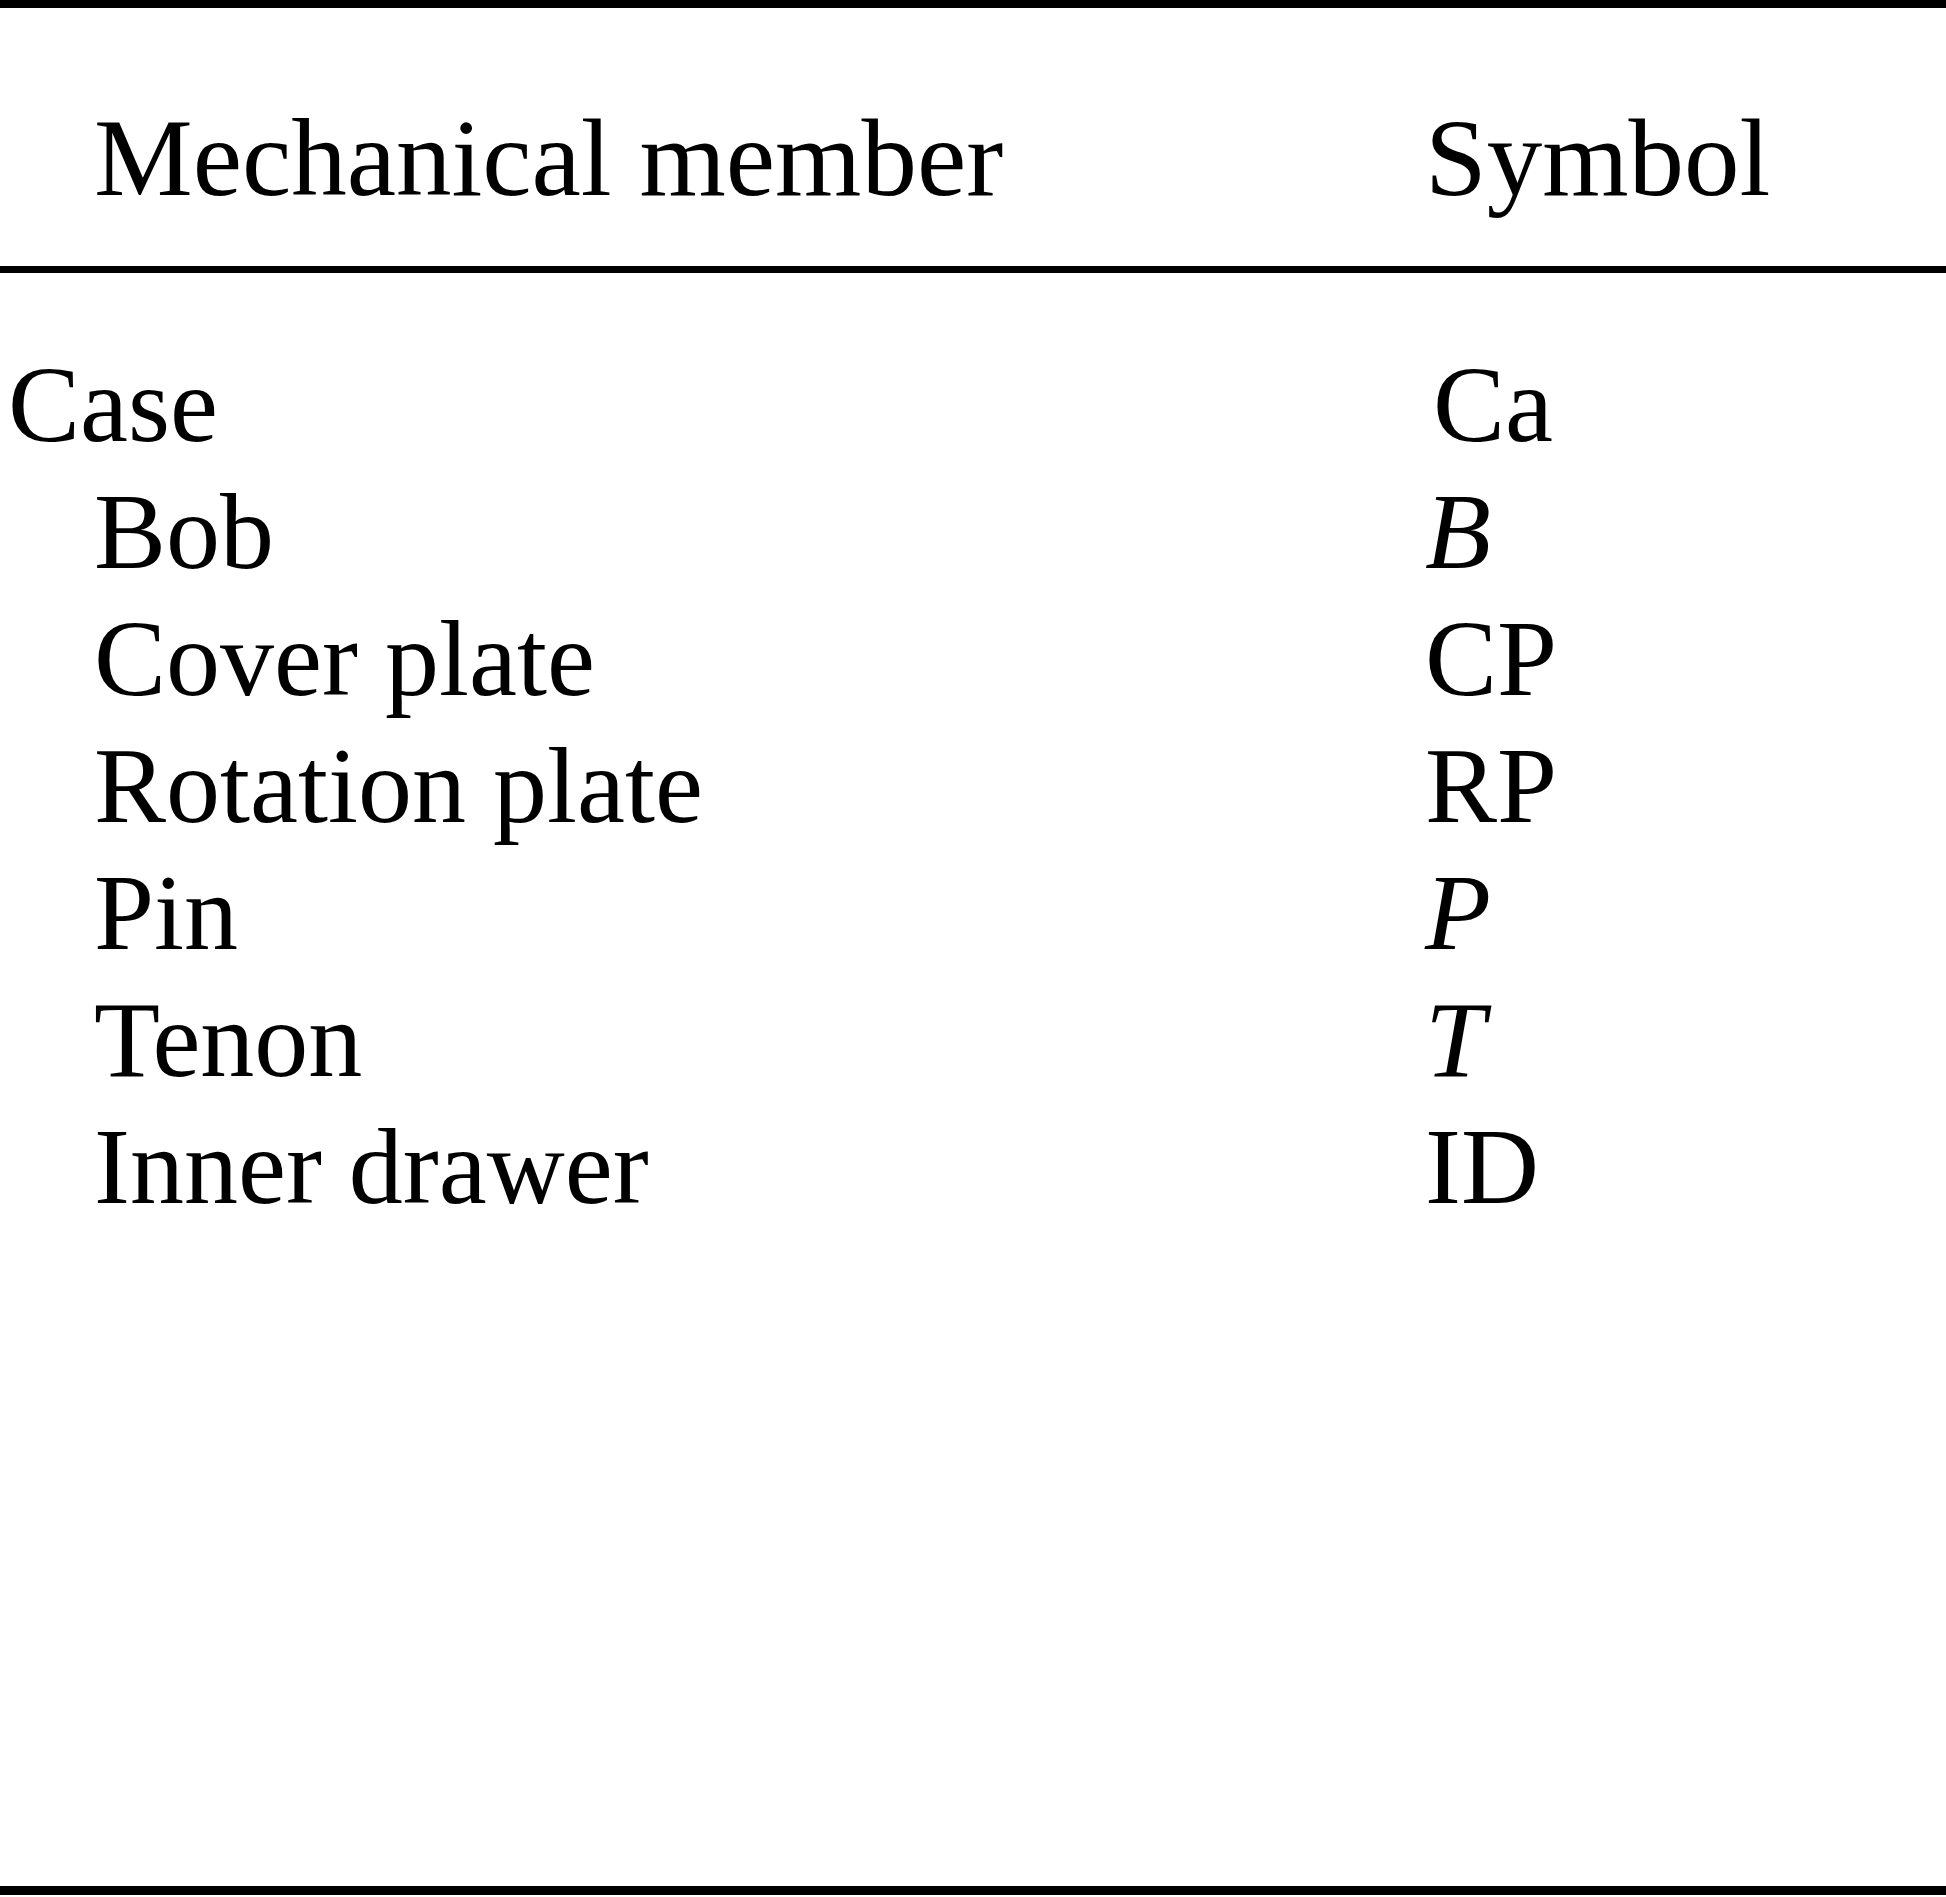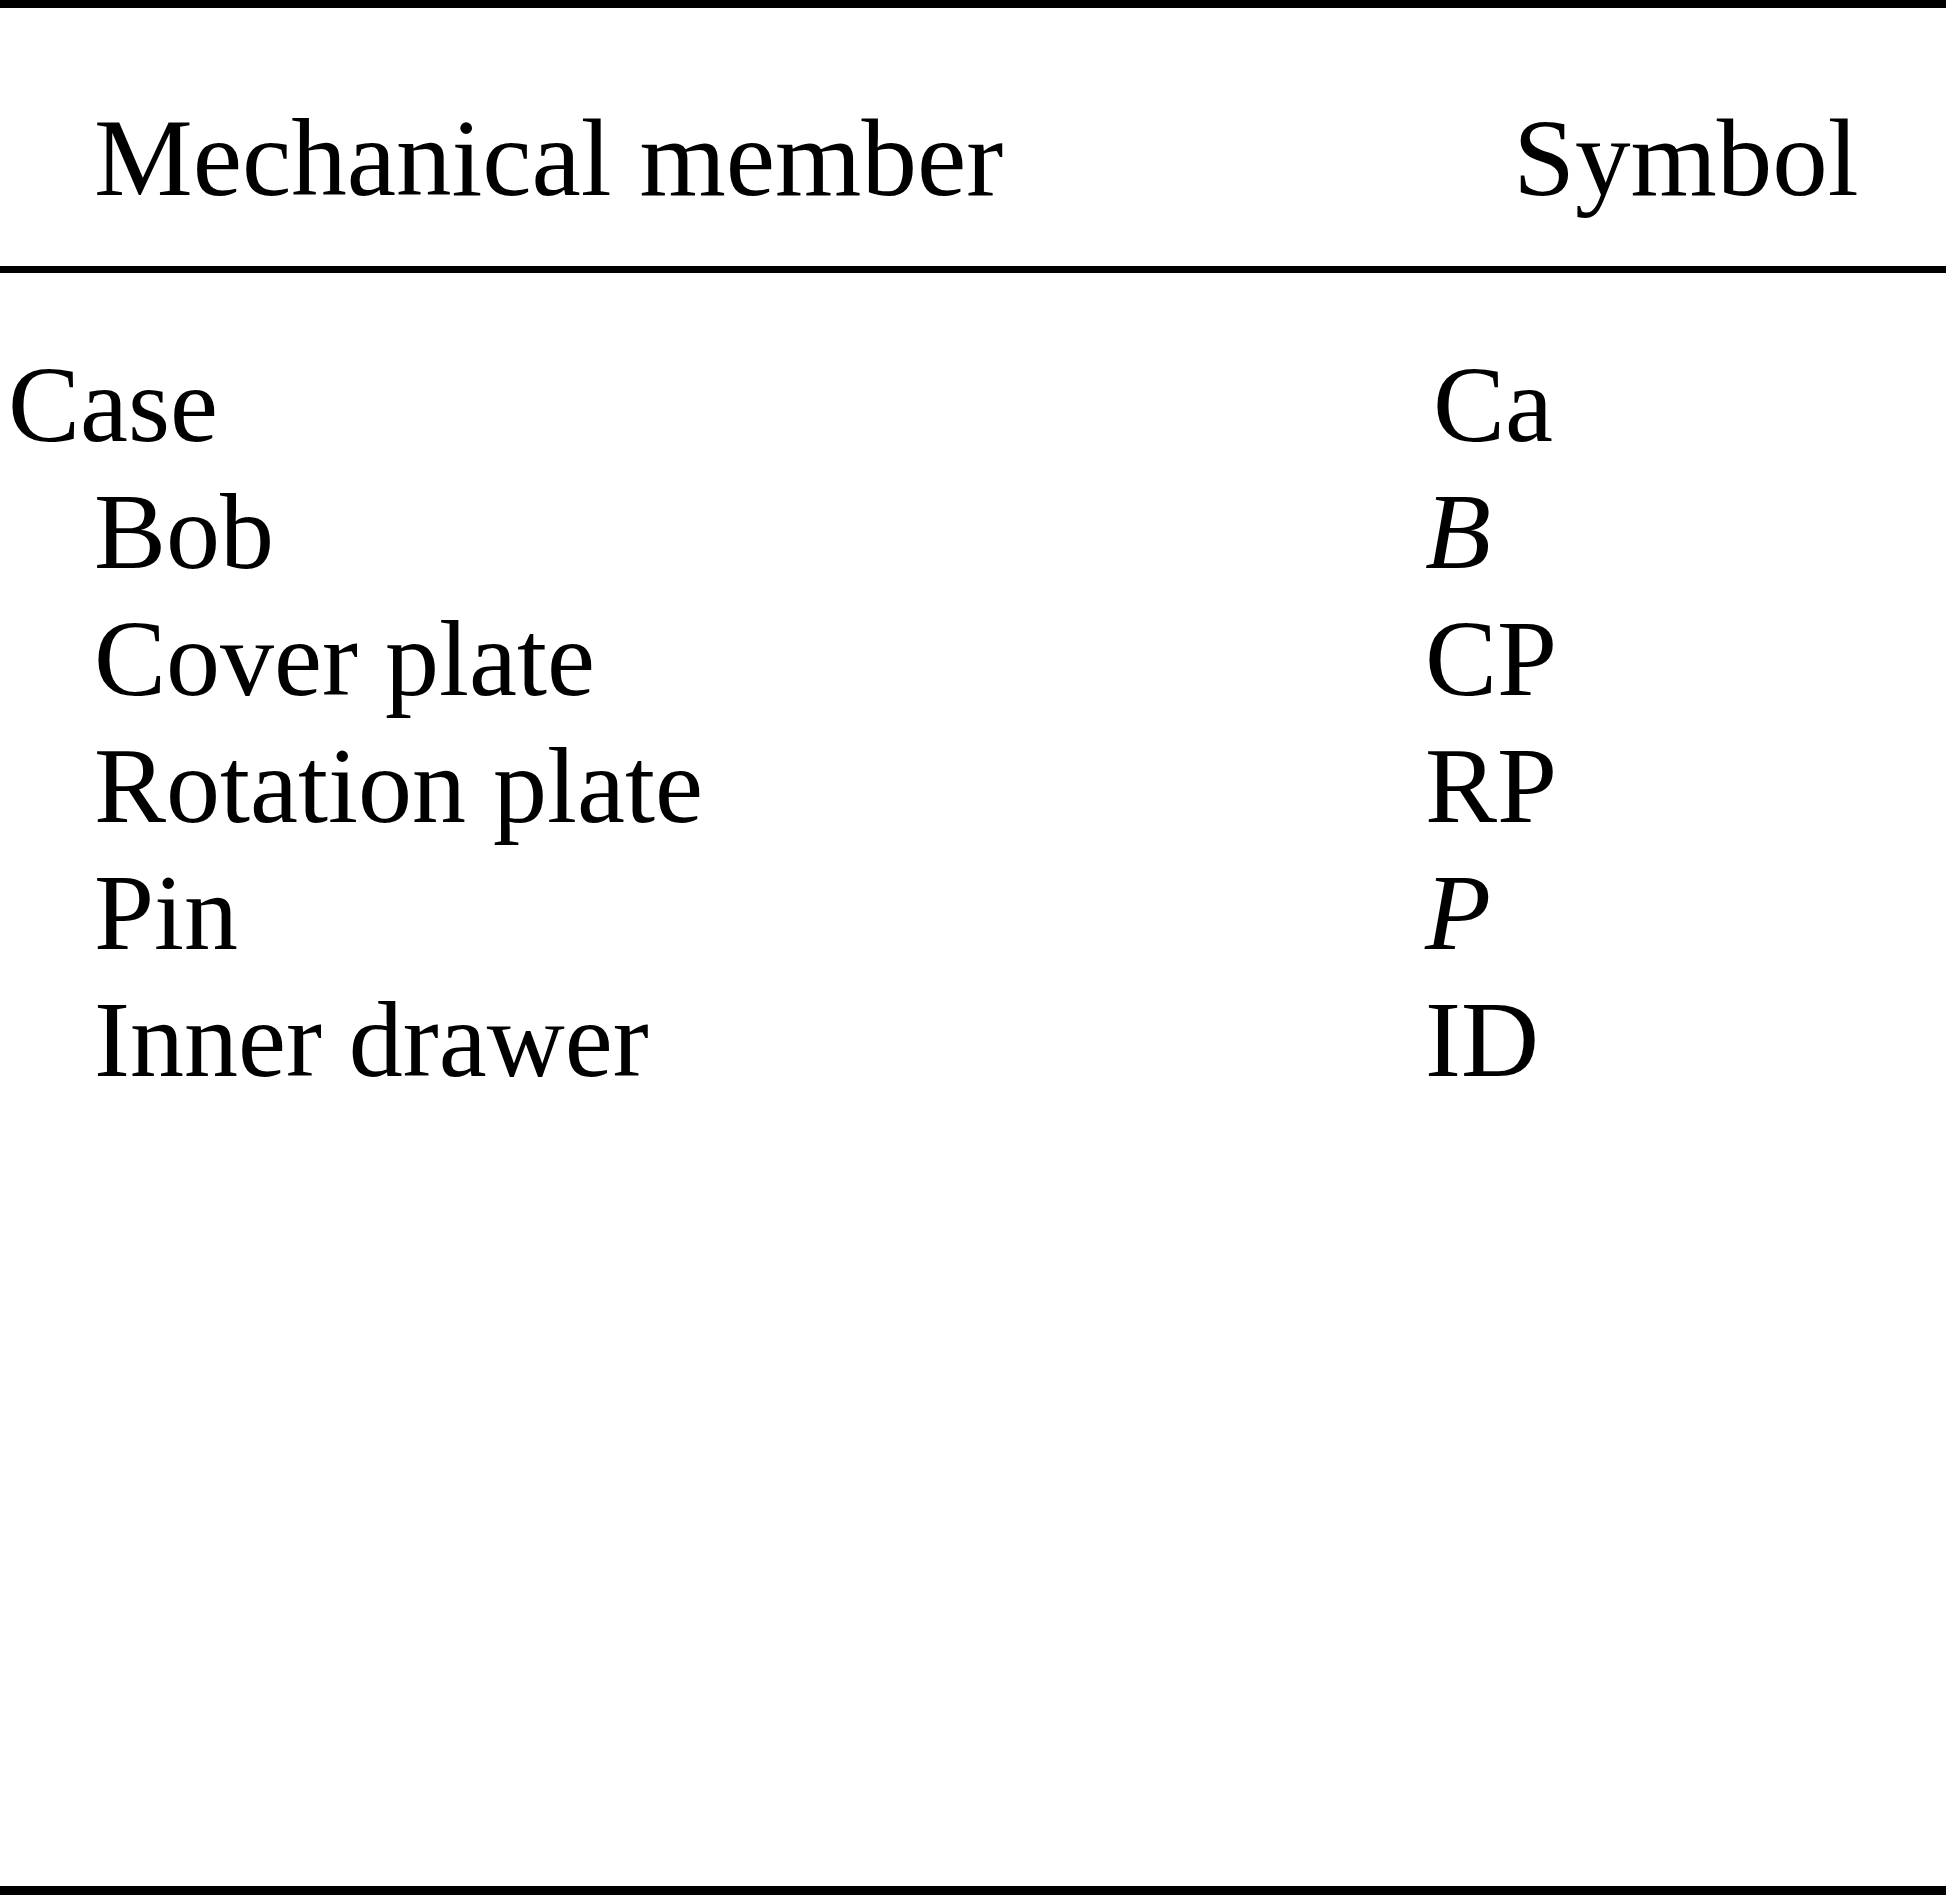--- a/index.html
+++ b/index.html
@@ -61,21 +61,20 @@
   .head-row th {
     height: 266px;
     font-size: 111px;
     line-height: 111px;
     padding-top: 102px;
     padding-left: 94px;
     box-sizing: border-box;
   }
   .head-row th.sym-head {
     padding-left: 0px;
-    text-align: center;
   }
 
   
   .body-row td {
     height: 127px;
     font-size: 108px;
     line-height: 108px;
     box-sizing: border-box;
   }
   .body-row td.member-cell {
@@ -144,20 +143,24 @@
         </tr>
         <tr class="body-row">
           <td class="member-cell">Rotation plate</td>
           <td class="symbol-cell"><span class="sym-text">RP</span></td>
         </tr>
         <tr class="body-row">
           <td class="member-cell">Pin</td>
           <td class="symbol-cell"><span class="sym-text sym-italic">P</span></td>
         </tr>
         <tr class="body-row">
+          <td class="member-cell">Tenon</td>
+          <td class="symbol-cell"><span class="sym-text sym-italic">T</span></td>
+        </tr>
+        <tr class="body-row">
           <td class="member-cell">Inner drawer</td>
           <td class="symbol-cell"><span class="sym-text">ID</span></td>
         </tr>
       </tbody>
   </table>
 
 </div>
 
 
 </body></html>

